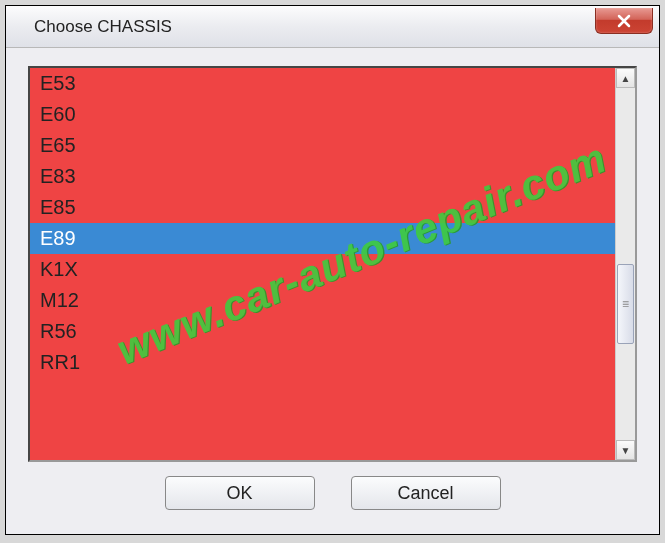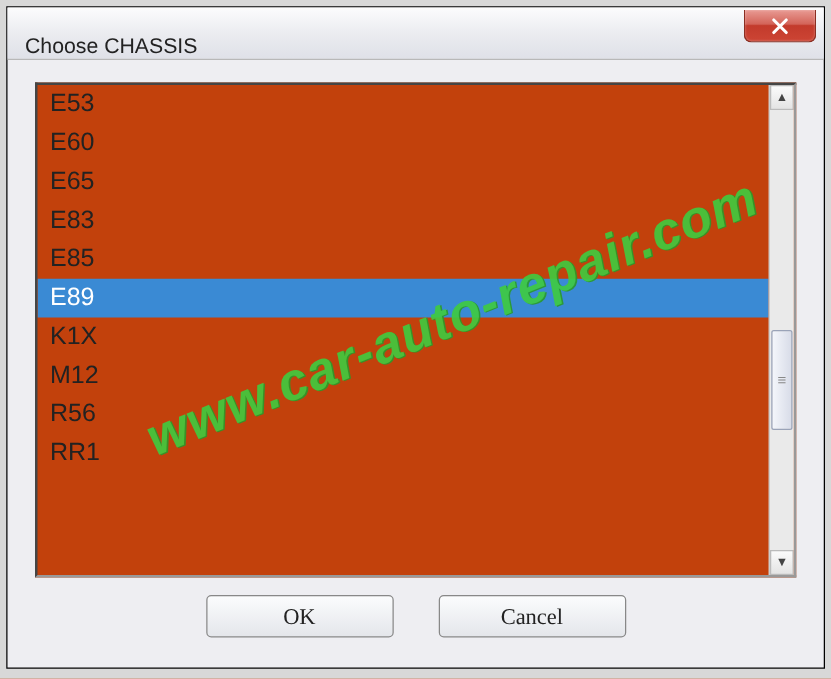--- a/index.html
+++ b/index.html
@@ -20,22 +20,22 @@
       margin: 5px;
       height: 530px;
       display: flex;
       flex-direction: column;
     }
     .titlebar {
       height: 42px;
       background: linear-gradient(to bottom, #fcfcfd 0%, #ebecf0 50%, #dfe1e8 100%);
       border-bottom: 1px solid #b8b8b8;
       display: flex;
-      align-items: flex-end;
-      padding-left: 14px;
+      align-items: center;
+      padding-left: 28px;
       position: relative;
     }
     .titlebar-title {
       font-size: 17px;
       color: #222;
     }
     .close-button {
       position: absolute;
       right: 6px;
       top: 2px;
@@ -56,21 +56,21 @@
       height: 14px;
     }
     .content-area {
       flex: 1;
       padding: 18px 22px 14px 22px;
       display: flex;
       flex-direction: column;
     }
     .listbox-container {
       flex: 1;
-      background: #c2410c;
+      background: #ef4444;
       border: 2px inset #999;
       display: flex;
       overflow: hidden;
     }
     .listbox {
       flex: 1;
       overflow: hidden;
       font-size: 20px;
     }
     .list-item {
@@ -133,21 +133,21 @@
     }
     .dialog-button {
       width: 150px;
       height: 34px;
       background: linear-gradient(to bottom, #fbfcfd, #e4e6eb);
       border: 1px solid #888;
       border-radius: 4px;
       font-size: 18px;
       color: #222;
       cursor: pointer;
-      font-family: Liberation Serif, serif;
+      font-family: Liberation Sans, sans-serif;
       text-align: center;
     }
     .watermark {
       position: absolute;
       font-family: 'Comic Sans MS', cursive, sans-serif;
       font-size: 42px;
       font-weight: bold;
       font-style: italic;
       color: #3fcc3f;
       transform: rotate(-22deg);

